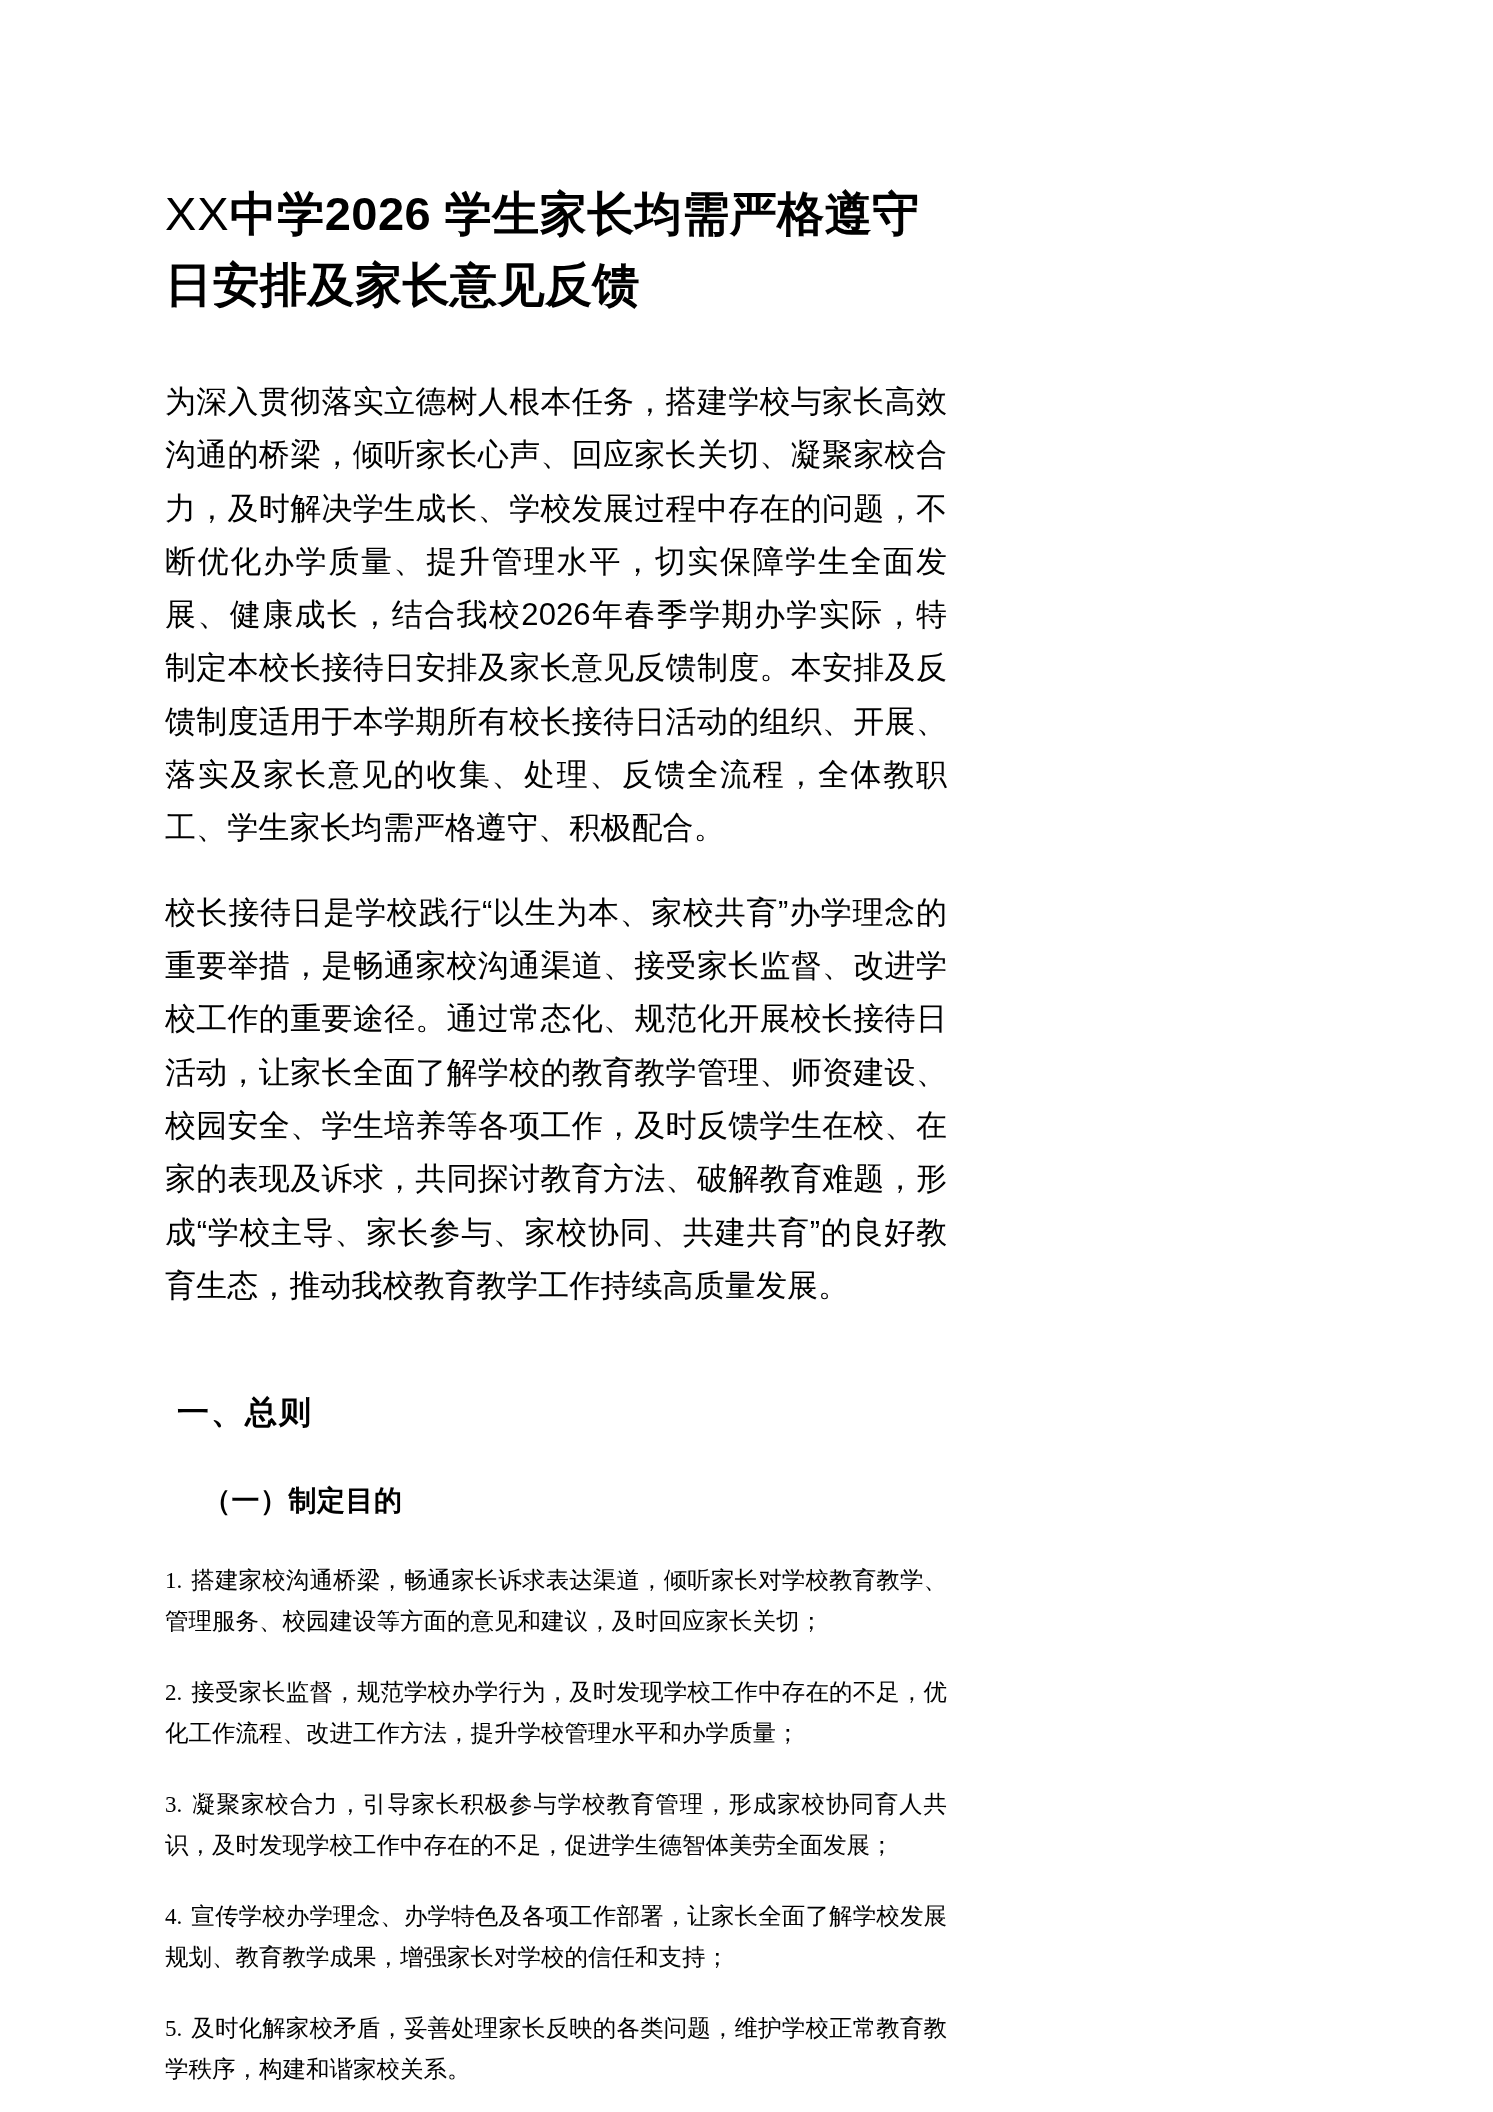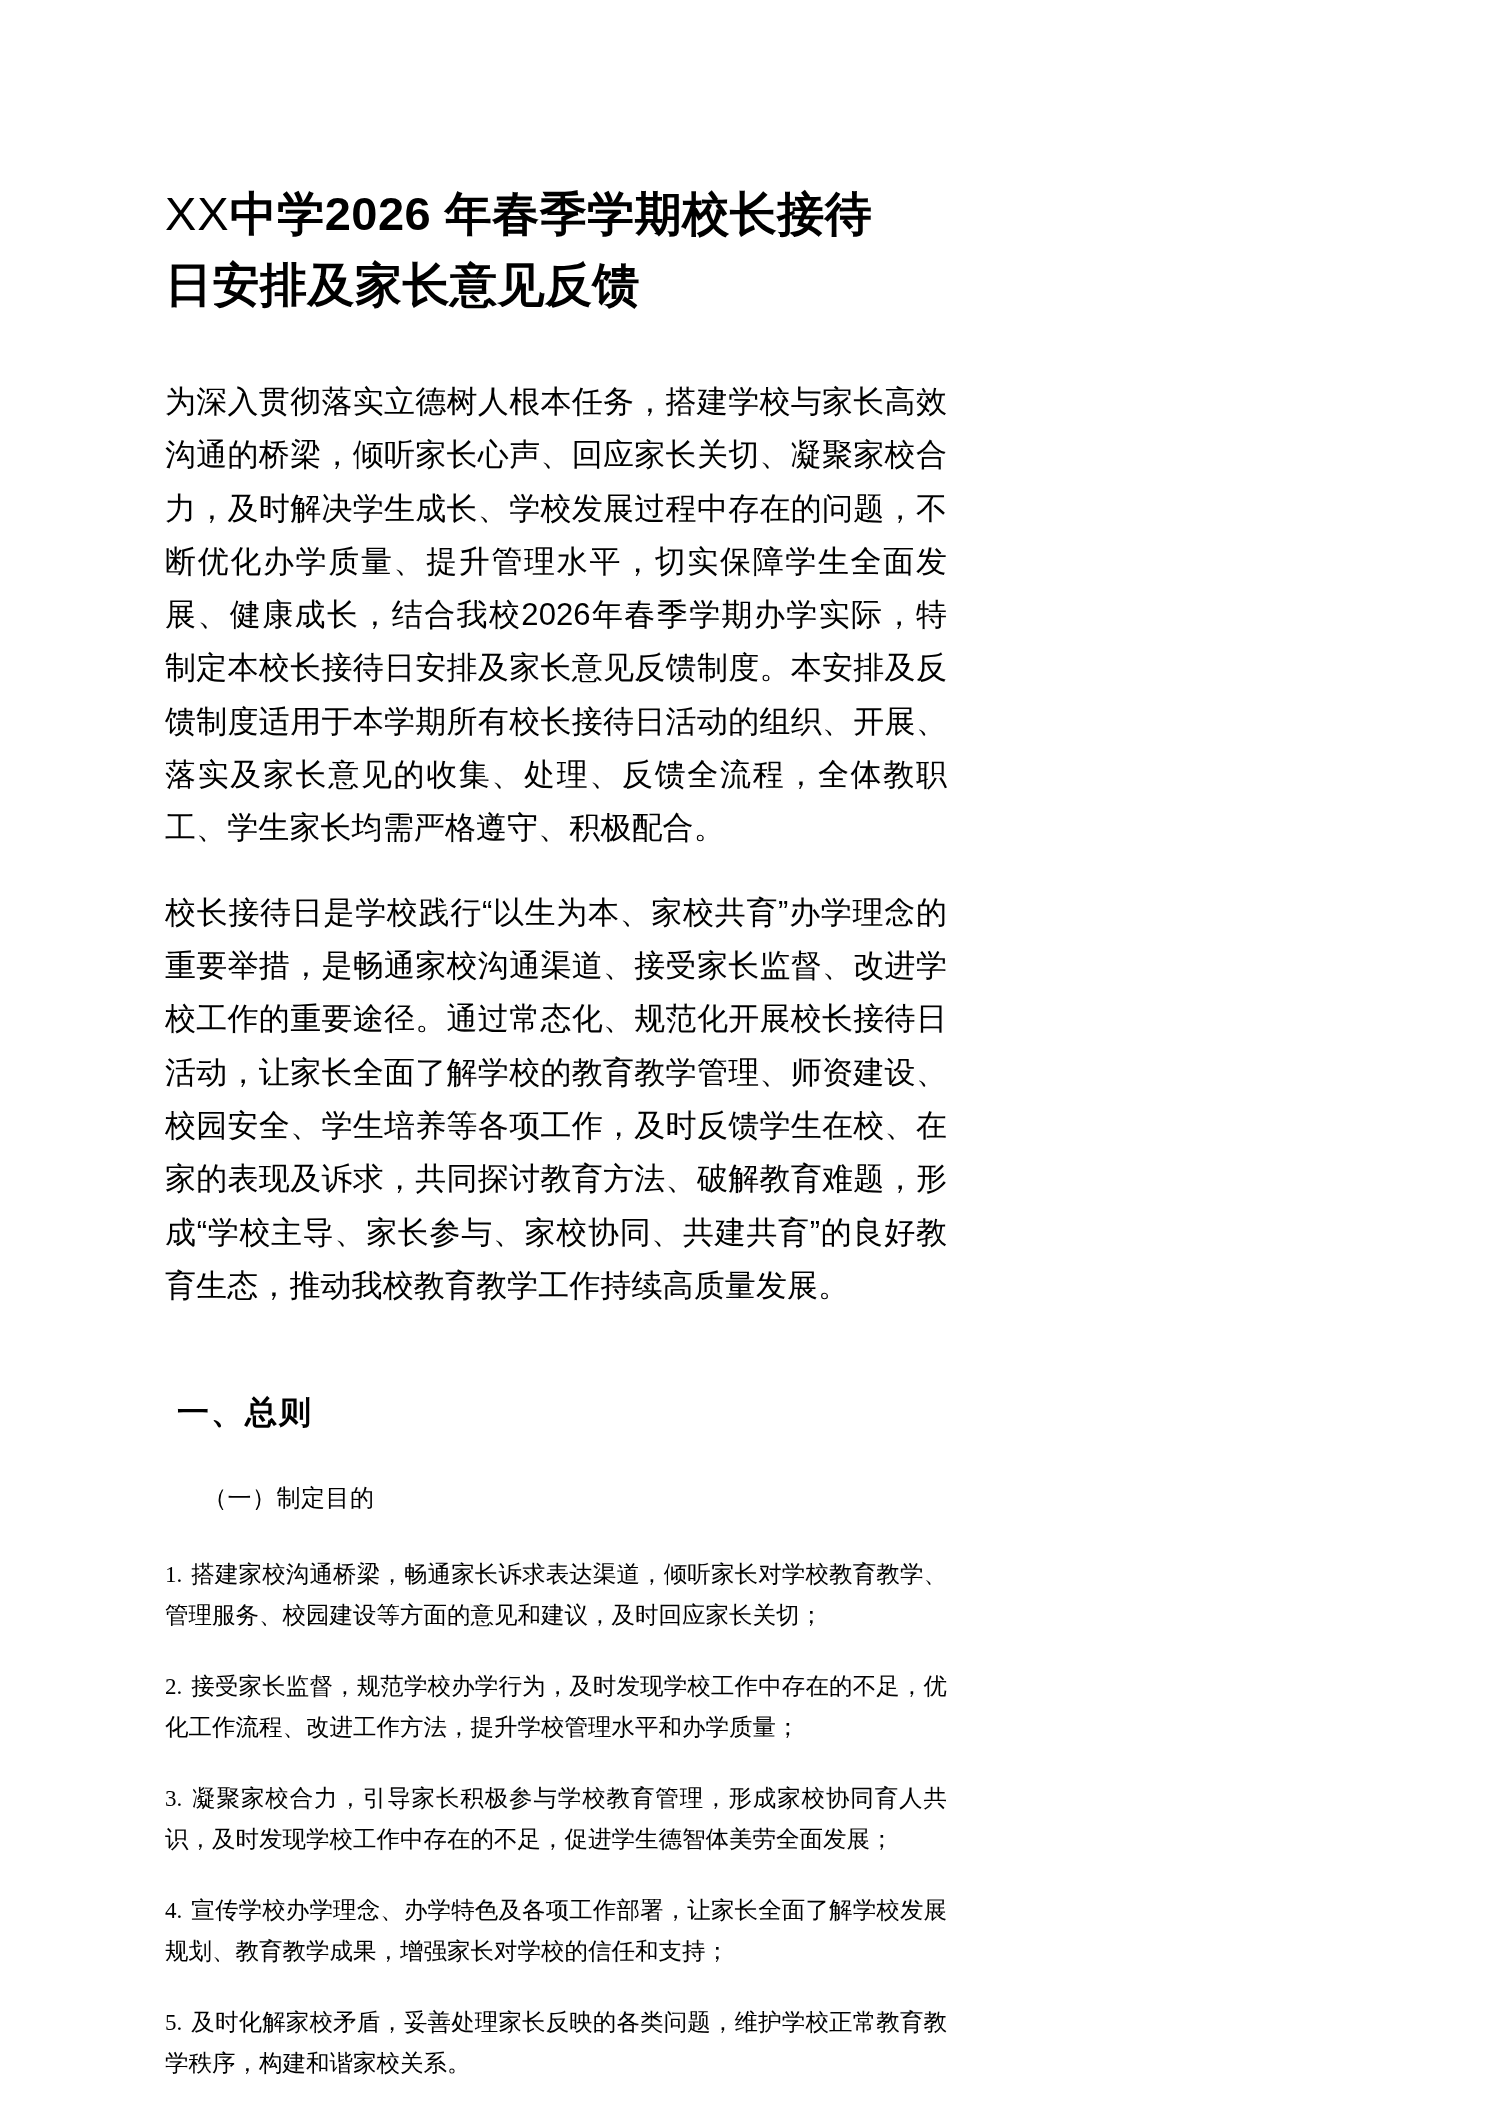--- a/index.html
+++ b/index.html
@@ -69,22 +69,22 @@
     padding-top: 76px;
     font-size: 32px;
     font-weight: bold;
     line-height: 1.5;
     letter-spacing: 2px;
   }
   .h-level-2 {
     margin: 0;
     padding-left: 38px;
     padding-top: 44px;
-    font-size: 24px;
-    font-weight: normal;
+    font-size: 28px;
+    font-weight: bold;
     line-height: 1.5;
     letter-spacing: 0.5px;
   }
   .h2-gap-lower { padding-top: 66px; }
 
   
   .num-list {
     margin: 0;
     padding: 0;
     list-style: none;
@@ -107,21 +107,21 @@
     letter-spacing: 0;
     padding-right: 9px;
   }
 </style>
 </head>
 <body>
 
 <div class="page">
   <div class="content">
 
-    <h1 class="doc-title"><span class="title-serif">XX</span><span>中学2026 年春季学期校长接待</span><br><span>日安排及家长意见反馈</span></h1>
+    <h1 class="doc-title"><span class="title-serif">XX</span><span>中学2026 学生家长均需严格遵守</span><br><span>日安排及家长意见反馈</span></h1>
 
     <p class="body-para para-gap-first">为深入贯彻落实立德树人根本任务，搭建学校与家长高效沟通的桥梁，倾听家长心声、回应家长关切、凝聚家校合力，及时解决学生成长、学校发展过程中存在的问题，不断优化办学质量、提升管理水平，切实保障学生全面发展、健康成长，结合我校2026年春季学期办学实际，特制定本校长接待日安排及家长意见反馈制度。本安排及反馈制度适用于本学期所有校长接待日活动的组织、开展、落实及家长意见的收集、处理、反馈全流程，全体教职工、学生家长均需严格遵守、积极配合。</p>
 
     <p class="body-para para-gap">校长接待日是学校践行“以生为本、家校共育”办学理念的重要举措，是畅通家校沟通渠道、接受家长监督、改进学校工作的重要途径。通过常态化、规范化开展校长接待日活动，让家长全面了解学校的教育教学管理、师资建设、校园安全、学生培养等各项工作，及时反馈学生在校、在家的表现及诉求，共同探讨教育方法、破解教育难题，形成“学校主导、家长参与、家校协同、共建共育”的良好教育生态，推动我校教育教学工作持续高质量发展。</p>
 
     <h2 class="h-level-1">一、总则</h2>
 
     <h3 class="h-level-2">（一）制定目的</h3>
 
     <ol class="num-list">

